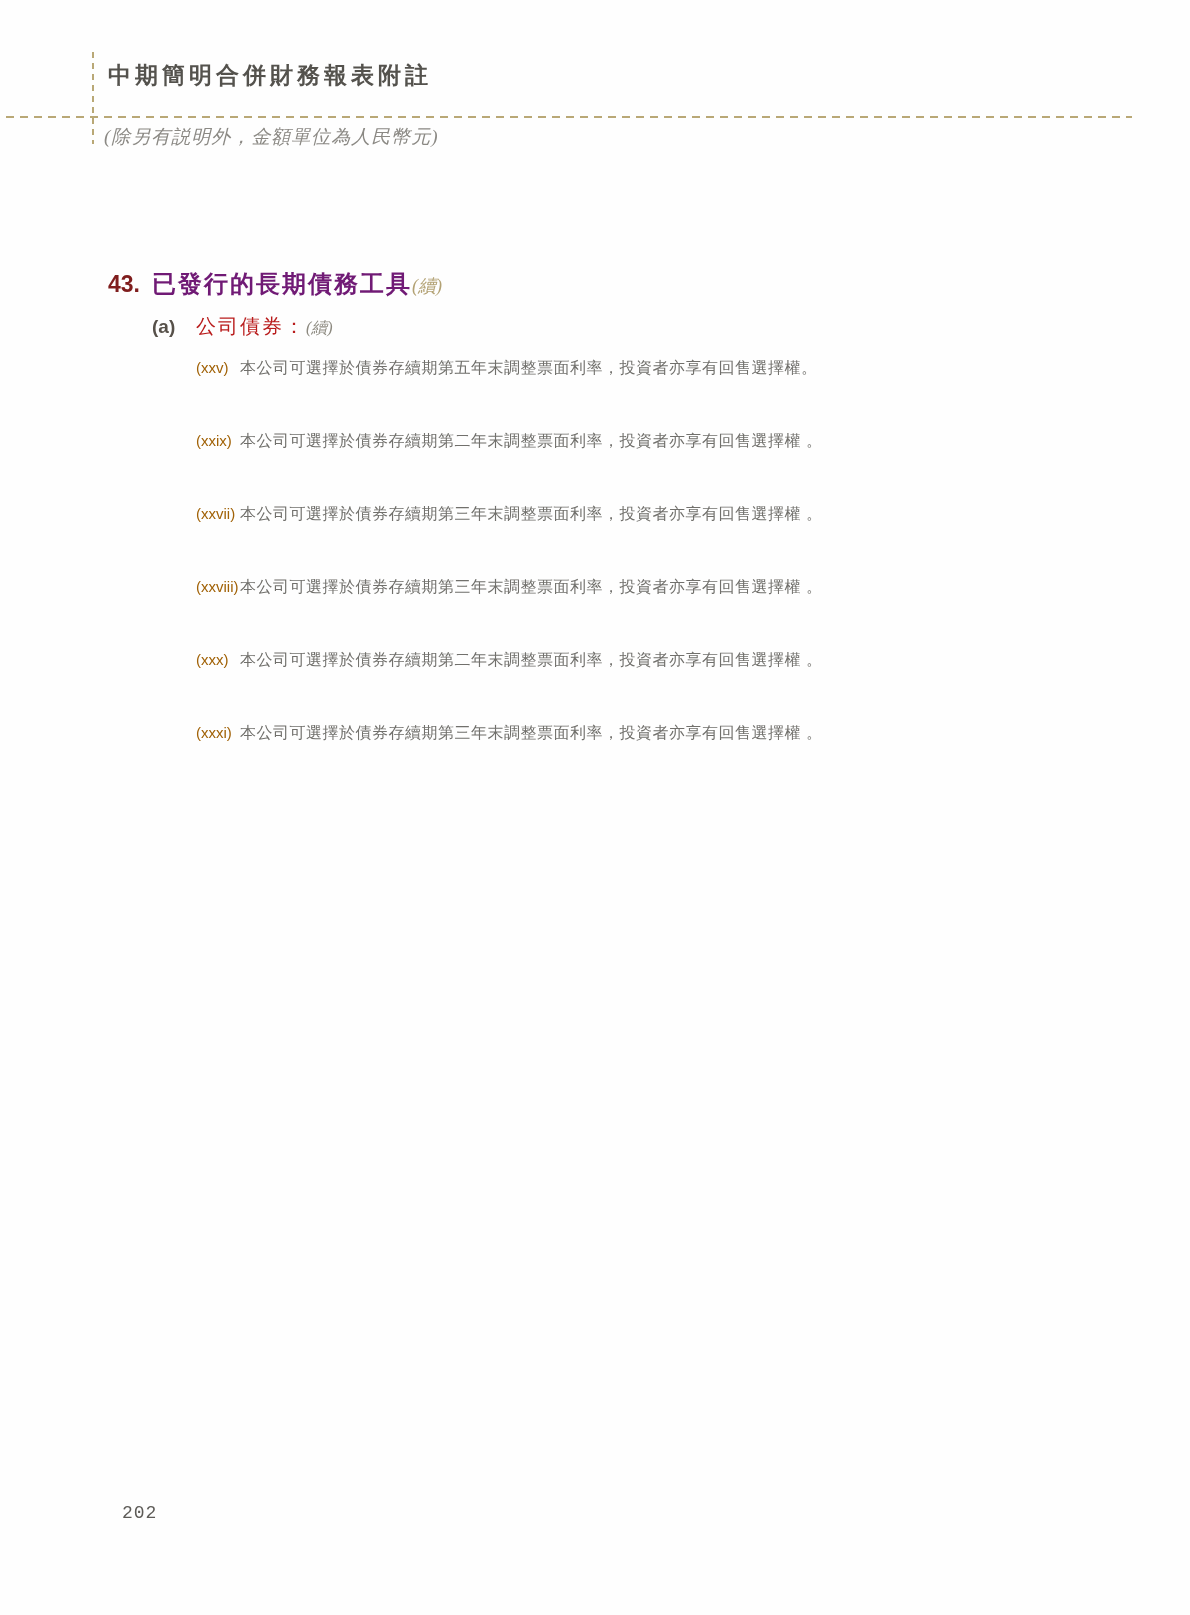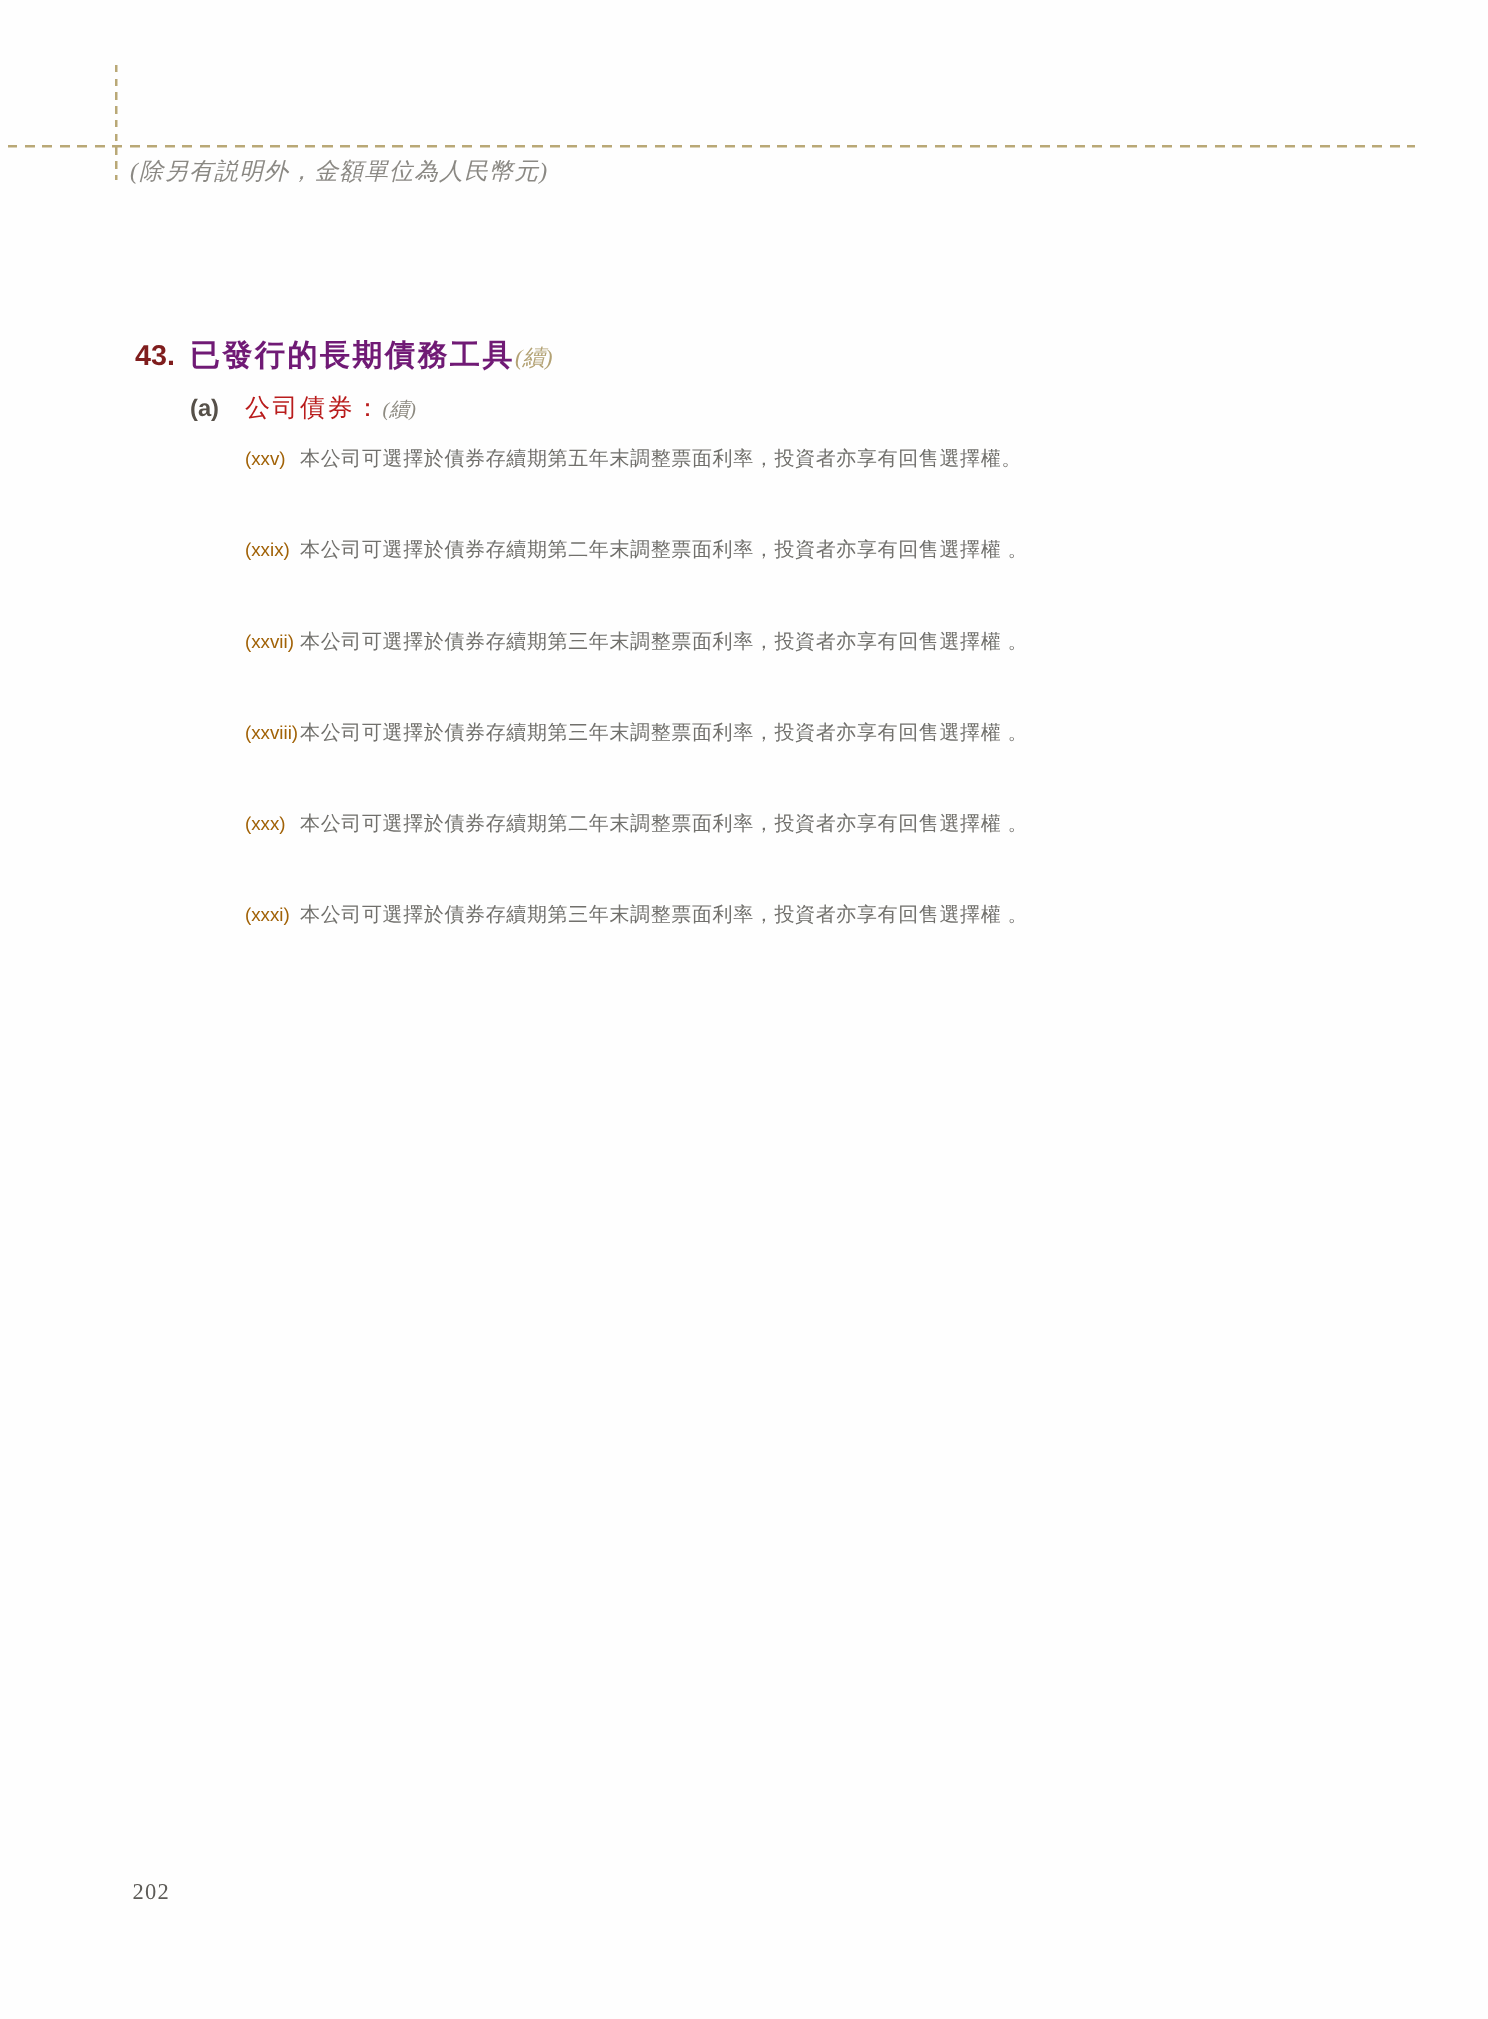--- a/index.html
+++ b/index.html
@@ -83,33 +83,34 @@
     flex:none;min-width:44px;
     font-size:15px;color:#a16207;
   }
   .item-text{
     letter-spacing:0.5px;
     white-space:nowrap;
   }
 
   
   .page-number{
-    position:absolute;left:106px;top:1503px;
-    font-family:Liberation Serif, serif;
+    position:absolute;left:122px;top:1503px;
+    font-family:Liberation Mono, monospace;
     font-size:18px;color:#5d5b57;letter-spacing:1px;
   }
 </style>
 </head>
 <body>
 
 <div class="page">
 
   <div class="v-dash"></div>
   <div class="h-dash"></div>
 
+  <div class="doc-title">中期簡明合併財務報表附註</div>
   <div class="doc-subtitle">(除另有説明外，金額單位為人民幣元)</div>
 
   <div class="section-row">
     <span class="section-number">43.</span><span class="section-title">已發行的長期債務工具</span><span class="section-cont">(續)</span>
   </div>
 
   <div class="subsection-row">
     <span class="subsection-marker">(a)</span><span class="subsection-title">公司債券：</span><span class="subsection-cont">(續)</span>
   </div>
 

